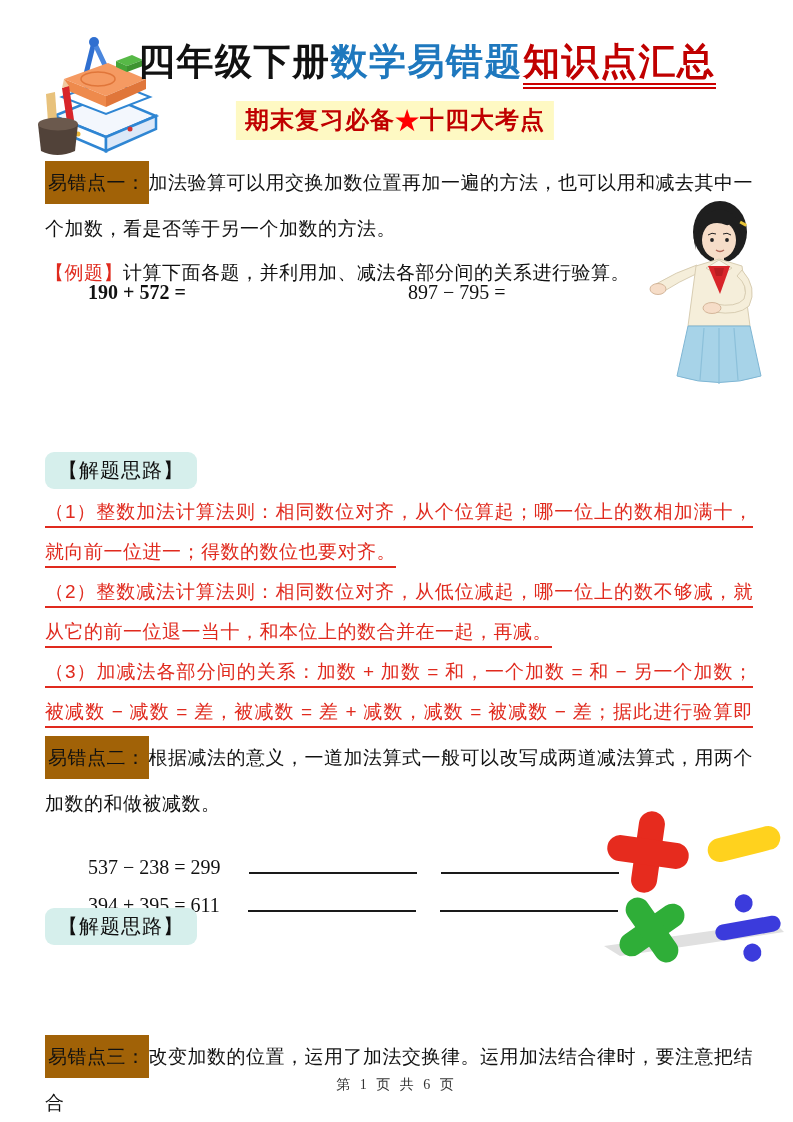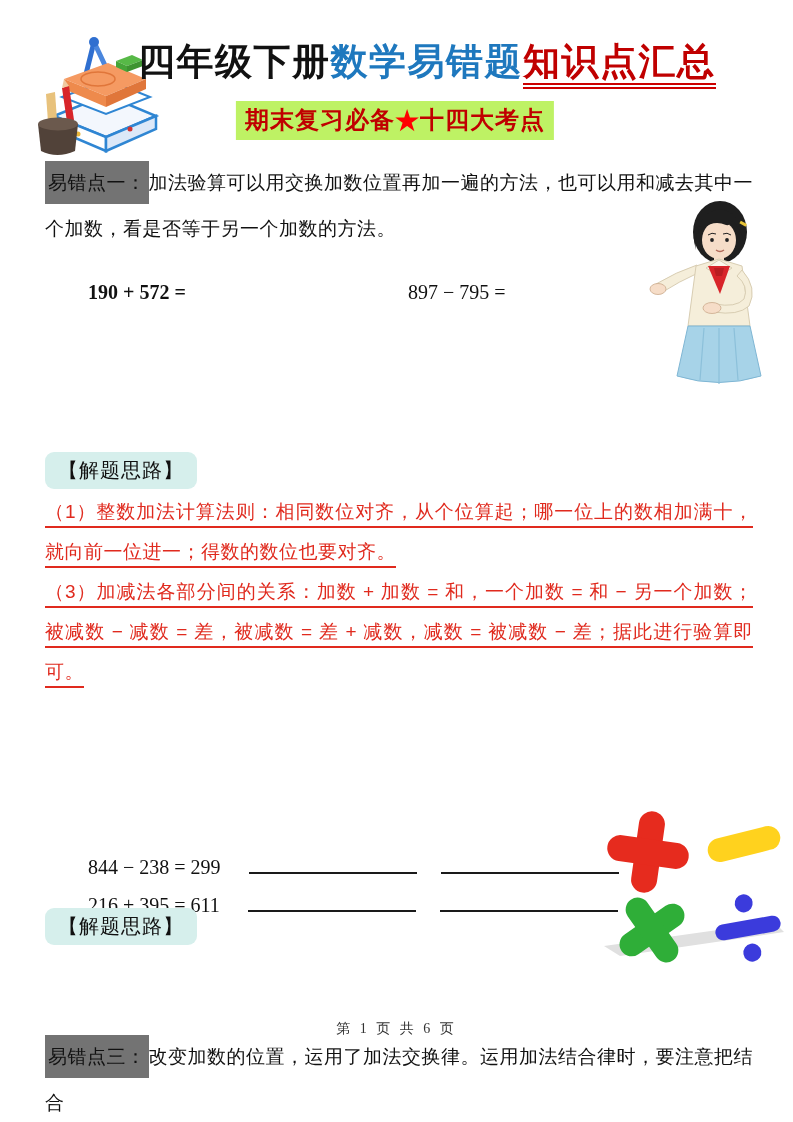--- a/index.html
+++ b/index.html
@@ -11,30 +11,30 @@
   .hdr-icon{position:absolute;left:26px;top:34px;width:134px;height:126px;}
   .title{
     position:absolute;left:138px;top:40px;margin:0;font-size:37px;font-weight:900;
     letter-spacing:1.5px;white-space:nowrap;line-height:1.2;
   }
   .t-black{color:#111;}
   .t-blue{color:#1e78be;}
   .t-red{color:#c00000;border-bottom:6px double #cc0000;padding-bottom:1px;}
   .banner{
     position:absolute;left:50%;top:101px;transform:translateX(-50%);
-    background:#bef264;color:#c00000;font-size:24px;font-weight:bold;
+    background:#fef9c3;color:#c00000;font-size:24px;font-weight:bold;
     padding:3px 9px;white-space:nowrap;letter-spacing:1px;
   }
   .banner .star{color:#ff0000;font-size:27px;vertical-align:-2px;}
   
   .block{
     position:absolute;left:45px;width:708px;font-size:19px;line-height:46px;
     text-align:justify;word-break:break-all;letter-spacing:0.5px;
   }
-  .label-hl{background:#737373;padding:11px 3px;}
+  .label-hl{background:#a16207;padding:11px 3px;}
   .red{color:#e02a1e;}
   .eq-row{position:absolute;left:0;top:0;width:793px;font-family:"Liberation Serif",serif;font-size:20px;}
   .eq-row .eq-a{position:absolute;left:88px;white-space:nowrap;font-weight:bold;}
   .eq-row .eq-b{position:absolute;left:408px;white-space:nowrap;}
   .sol-box{
     position:absolute;left:45px;background:#d6efec;border-radius:9px;
     padding:5px 13px;font-size:20px;letter-spacing:1px;color:#111;text-align:right;
   }
   .red-items{position:absolute;left:45px;width:708px;}
   .red-items p{
@@ -43,21 +43,21 @@
     text-decoration:underline;text-decoration-thickness:1.5px;text-underline-offset:8px;
   }
   .blank-row{position:absolute;left:45px;width:600px;font-family:"Liberation Serif",serif;font-size:20px;white-space:nowrap;}
   .blank-row .eq{margin-left:43px;}
   .blank{display:inline-block;border-bottom:2px solid #1a1a1a;height:22px;vertical-align:baseline;}
   .blank.b1{width:168px;margin-left:28px;}
   .blank.b2{width:178px;margin-left:24px;}
   .girl{position:absolute;left:648px;top:192px;width:142px;height:198px;}
   .ops{position:absolute;left:598px;top:800px;width:196px;height:168px;}
   .footer{
-    position:absolute;left:0;top:1020px;width:793px;text-align:center;
+    position:absolute;left:0;top:1076px;width:793px;text-align:center;
     font-family:"Liberation Serif",serif;font-size:14px;letter-spacing:3px;color:#333;
   }
 </style>
 </head>
 <body>
 
 <div class="page">
 
   <div class="hdr-icon">
     <svg width="134" height="126" viewBox="0 0 134 126">
@@ -97,20 +97,23 @@
   </h1>
 
   <div class="banner">
     <span>期末复习必备</span><span class="star">★</span><span>十四大考点</span>
   </div>
 
   <div class="block" style="top:160px;">
     <span class="label-hl">易错点一：</span><span>加法验算可以用交换加数位置再加一遍的方法，也可以用和减去其中一个加数，看是否等于另一个加数的方法。</span>
   </div>
 
+  <div class="block" style="top:250px;">
+    <span class="red">【例题】</span><span>计算下面各题，并利用加、减法各部分间的关系进行验算。</span>
+  </div>
 
   <div class="eq-row" style="top:281px;">
     <span class="eq-a">190 + 572 =</span>
     <span class="eq-b">897 − 795 =</span>
   </div>
 
   <div class="girl">
     <svg width="142" height="198" viewBox="0 0 142 198">
 
       <ellipse cx="72" cy="40" rx="27" ry="31" fill="#1f1f1f"></ellipse>
@@ -147,30 +150,34 @@
       <path d="M56,136 L52,188 M71,136 L71,192 M86,136 L90,188" stroke="#8cc0da" stroke-width="1.2" fill="none"></path>
     </svg>
   </div>
 
   <div class="sol-box" style="top:452px;">
     <span>【解题思路】</span>
   </div>
 
   <div class="red-items" style="top:492px;">
     <p>（1）整数加法计算法则：相同数位对齐，从个位算起；哪一位上的数相加满十，就向前一位进一；得数的数位也要对齐。</p>
+    <p>（2）整数减法计算法则：相同数位对齐，从低位减起，哪一位上的数不够减，就从它的前一位退一当十，和本位上的数合并在一起，再减。</p>
     <p>（3）加减法各部分间的关系：加数 + 加数 = 和，一个加数 = 和 − 另一个加数；被减数 − 减数 = 差，被减数 = 差 + 减数，减数 = 被减数 − 差；据此进行验算即可。</p>
   </div>
 
+  <div class="block" style="top:735px;">
+    <span class="label-hl">易错点二：</span><span>根据减法的意义，一道加法算式一般可以改写成两道减法算式，用两个加数的和做被减数。</span>
+  </div>
 
 
   <div class="blank-row" style="top:850px;">
-    <span class="eq">844 − 238 = 299</span><span class="blank b1"></span><span class="blank b2"></span>
+    <span class="eq">537 − 238 = 299</span><span class="blank b1"></span><span class="blank b2"></span>
   </div>
   <div class="blank-row" style="top:888px;">
-    <span class="eq">216 + 395 = 611</span><span class="blank b1"></span><span class="blank b2"></span>
+    <span class="eq">394 + 395 = 611</span><span class="blank b1"></span><span class="blank b2"></span>
   </div>
 
   <div class="ops">
     <svg width="196" height="168" viewBox="0 0 196 168">
 
       <path d="M6,146 L176,122 L186,132 L22,156 Z" fill="#e0e0e0"></path>
 
       <g transform="translate(50,52) rotate(8)">
         <rect x="-13" y="-41" width="26" height="82" rx="13" fill="#e62b1e"></rect>
         <rect x="-41" y="-13" width="82" height="26" rx="13" fill="#e62b1e"></rect>

